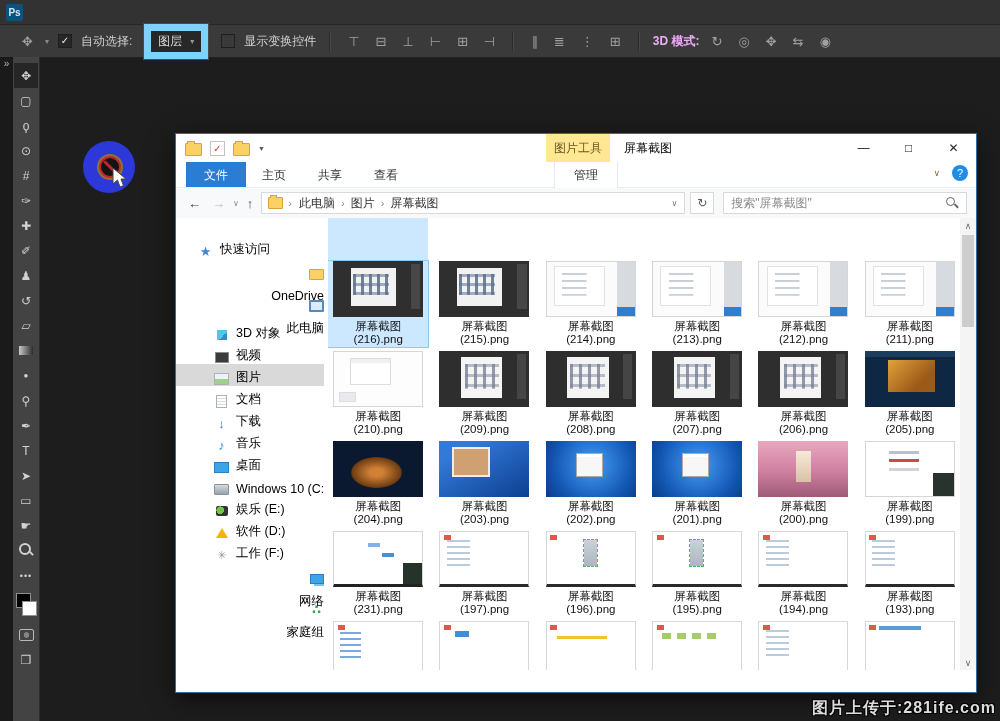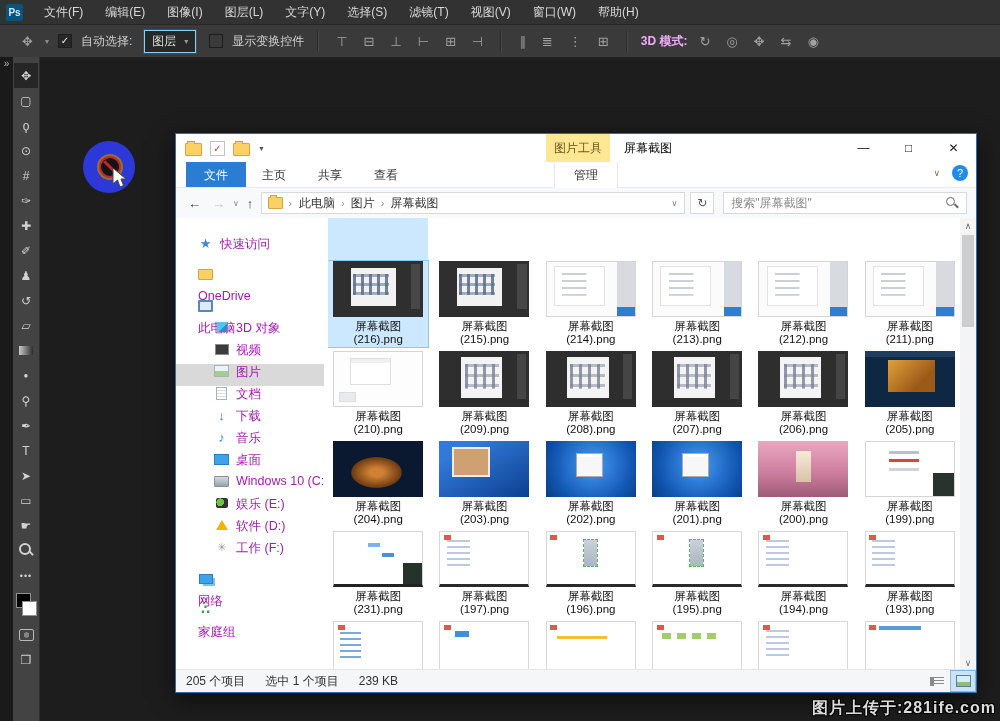--- a/index.html
+++ b/index.html
@@ -14,21 +14,21 @@
   .menu-item{color:#d8d8d8;font-size:12px;padding:0 11px;line-height:24px;}
 
   #ps-options{position:absolute;top:25px;left:0;right:0;height:32px;background:#3a3a3a;
     border-bottom:1px solid #232323;display:flex;align-items:center;color:#cfcfcf;font-size:12px;z-index:1;padding-left:14px;}
   .opt-sep{width:1px;height:20px;background:#2b2b2b;border-right:1px solid #484848;margin:0 9px;}
   .opt-ic{color:#a0a0a0;font-size:13px;padding:0 8px;}
   .opt-label{color:#cfcfcf;margin:0 4px;}
   .opt-chev{color:#8a8a8a;font-size:8px;margin:0 4px;}
   .cb{width:12px;height:12px;border:1px solid #1e1e1e;background:#272727;margin:0 5px;display:inline-flex;
       align-items:center;justify-content:center;color:#eee;font-size:10px;line-height:10px;}
-  .dropdown{background:#272727;border:1px solid #7dd3fc;outline:1px solid #4a4a4a;padding:2px 7px;margin:0 8px;
+  .dropdown{background:#272727;border:7px solid #7dd3fc;outline:1px solid #4a4a4a;padding:2px 7px;margin:0 8px;
       color:#ddd;display:inline-flex;gap:8px;align-items:center;}
   .dd-chev{font-size:8px;color:#999;}
 
   #ps-collapse{position:absolute;left:0;top:57px;bottom:0;width:13px;background:#1a1a1a;color:#b5b5b5;
      font-size:10px;text-align:center;line-height:14px;z-index:1;}
   #ps-toolbar{position:absolute;left:13px;top:57px;bottom:0;width:26px;background:#434343;
      border-right:1px solid #2c2c2c;display:flex;flex-direction:column;align-items:center;padding-top:6px;z-index:1;}
   .tool{width:24px;height:25px;flex:0 0 25px;display:flex;align-items:center;justify-content:center;
      color:#d2d2d2;font-size:12px;position:relative;}
   .tool.sel{background:#262626;}
@@ -100,21 +100,21 @@
   .refresh-box{width:24px;height:22px;background:#fff;border:1px solid #d9d9d9;display:flex;align-items:center;
      justify-content:center;color:#555;font-size:12px;box-sizing:border-box;}
   .searchbar{flex:1;height:22px;background:#fff;border:1px solid #d9d9d9;display:flex;align-items:center;
      padding:0 7px;color:#8a8a8a;box-sizing:border-box;margin-left:4px;}
   .mag{position:relative;width:14px;height:14px;margin-left:auto;color:#666;}
   .mag::before{content:"";position:absolute;left:1px;top:1px;width:7px;height:7px;border:1px solid currentColor;border-radius:50%;}
   .mag::after{content:"";position:absolute;left:9px;top:9px;width:5px;height:1.5px;background:currentColor;transform:rotate(45deg);}
 
   .main{position:absolute;left:0;right:0;top:84px;bottom:22px;display:flex;background:#fff;}
   #ex-side{width:148px;flex:0 0 148px;padding-top:18px;overflow:hidden;}
-  .side-item{display:flex;align-items:flex-start;gap:7px;height:22px;padding-left:22px;font-size:12.5px;color:#a21caf;white-space:nowrap;}
+  .side-item{display:flex;align-items:flex-end;gap:7px;height:22px;padding-left:22px;font-size:12.5px;color:#000000;white-space:nowrap;}
   .side-item.lvl2{padding-left:38px;}
   .side-item.gap{margin-top:9px;flex-direction:column;}
   .side-item.sel{background:#d9d9d9;}
   .si{width:15px;flex:0 0 15px;height:14px;position:relative;display:flex;align-items:center;justify-content:center;font-size:12px;}
   .ic-quick-access::before{content:"★";color:#3f85d6;font-size:13px;}
   .ic-onedrive::before{content:"";width:13px;height:9px;background:#fbd064;border:1px solid #d8a33a;border-radius:1px;}
   .ic-this-pc::before{content:"";width:12px;height:8px;background:#dcebf8;border:2px solid #5b87b8;border-radius:1px;}
   .ic-objects-3d::before{content:"";width:10px;height:10px;background:linear-gradient(135deg,#56c2f0 60%,#2e8fc0 60%);}
   .ic-videos::before{content:"";width:12px;height:9px;background:#3c3c3c;border:1px solid #8a8a8a;}
   .ic-pictures::before{content:"";width:13px;height:10px;border:1px solid #b0b0b0;background:linear-gradient(180deg,#eaf4fd 55%,#9fd18a 55%);}
@@ -217,32 +217,20 @@
      background:linear-gradient(180deg,#d9ecfb 55%,#8fbf77 55%);}
 
   #watermark{position:absolute;right:4px;bottom:2px;z-index:5;font-size:16px;font-weight:bold;color:#dcdcdc;
      letter-spacing:1px;text-shadow:1px 1px 0 #000,-1px -1px 0 #000,1px -1px 0 #000,-1px 1px 0 #000;}
 </style>
 </head>
 <body>
 
 <div id="ps-menubar">
   <div class="ps-logo">Ps</div>
-  <div id="ps-menus" style="display:flex;">
-      <span class="menu-item">文件(F)</span>
-      <span class="menu-item">编辑(E)</span>
-      <span class="menu-item">图像(I)</span>
-      <span class="menu-item">图层(L)</span>
-      <span class="menu-item">文字(Y)</span>
-      <span class="menu-item">选择(S)</span>
-      <span class="menu-item">滤镜(T)</span>
-      <span class="menu-item">视图(V)</span>
-      <span class="menu-item">窗口(W)</span>
-      <span class="menu-item">帮助(H)</span>
-    </div>
 </div>
 
 <div id="ps-options">
   <span class="opt-ic">✥</span>
   <span class="opt-chev">▾</span>
   <span class="cb">✓</span>
   <span class="opt-label">自动选择:</span>
   <span class="dropdown">
     <span>图层</span>
     <span class="dd-chev">▾</span>
@@ -590,24 +578,15 @@
           </div>
         </div>
       <div class="scrollbar">
         <span class="sb-arrow">∧</span>
         <span class="sb-thumb"></span>
         <span class="sb-arrow sb-down">∨</span>
       </div>
     </div>
   </div>
 
-  <div class="statusbar">
-    <span>205 个项目</span>
-    <span>选中 1 个项目</span>
-    <span>239 KB</span>
-    <div class="view-toggles">
-      <span class="vt vt-details"></span>
-      <span class="vt vt-thumbs sel"></span>
-    </div>
-  </div>
 </div>
 
 <div id="watermark">图片上传于:281ife.com</div>
 
 </body></html>

